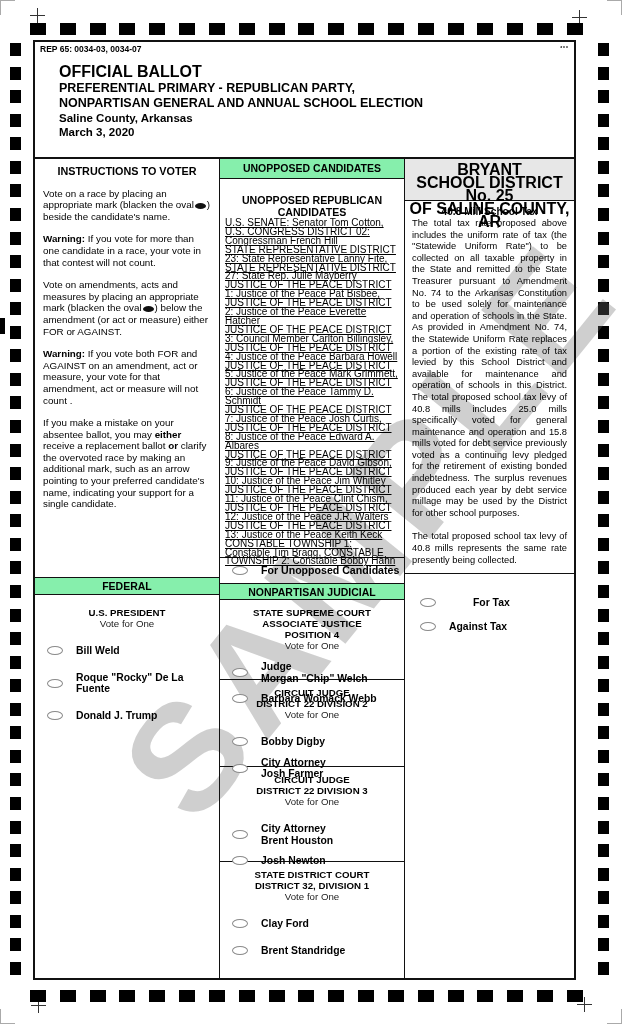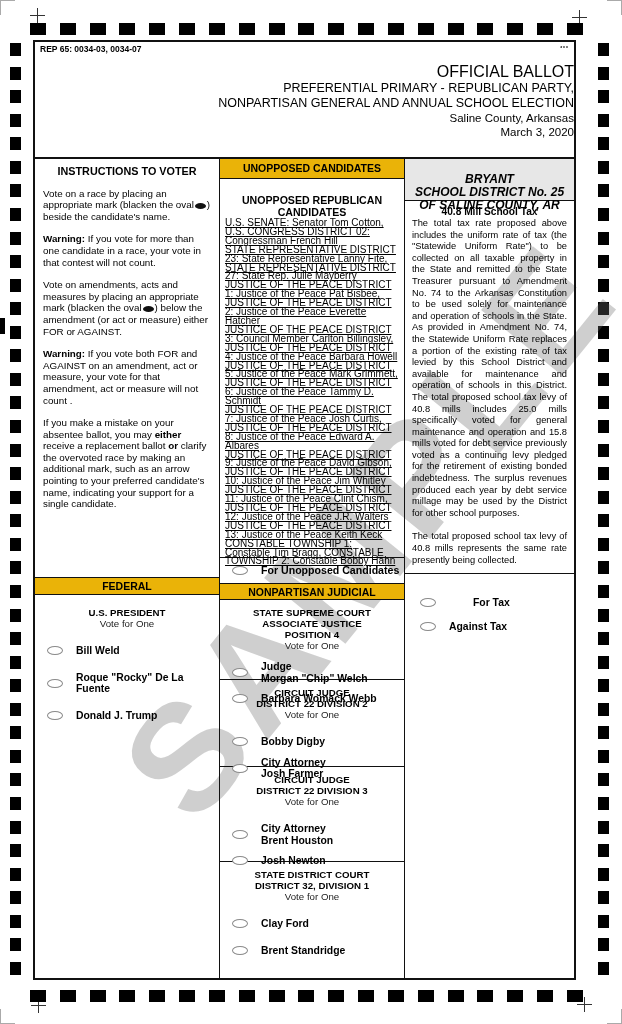--- a/index.html
+++ b/index.html
@@ -30,33 +30,33 @@
         text-align:center;font-size:152px;font-weight:bold;line-height:152px;
         letter-spacing:8px;color:rgba(110,110,110,0.33);
         transform:rotate(-51deg);pointer-events:none;}
 
   
   .ballot{position:absolute;left:33px;top:40px;width:543px;height:940px;
         border:2px solid #111;box-sizing:border-box;z-index:1;background:transparent;}
   .meta-row{display:flex;justify-content:space-between;align-items:flex-start;
         padding:2px 5px 0 5px;font-size:8.5px;font-weight:bold;}
   .corner-mark{font-size:5px;letter-spacing:1px;margin-top:1px;}
-  .title-block{text-align:right;margin-top:9px;font-weight:normal;}
+  .title-block{text-align:left;margin-top:9px;font-weight:bold;margin-left:24px;}
   .t1{font-size:16px;line-height:18px;}
   .t2{font-size:12.5px;line-height:15px;}
   .t3{font-size:11.5px;line-height:14px;}
 
   .cols{position:absolute;left:0;right:0;top:115px;bottom:0;display:flex;
         border-top:2px solid #111;box-sizing:border-box;}
   .col{box-sizing:border-box;}
   .col1{width:185px;border-right:1px solid #111;display:flex;flex-direction:column;}
   .col2{width:185px;border-right:1px solid #111;display:flex;flex-direction:column;}
   .col3{flex:1;display:flex;flex-direction:column;}
 
-  .bar{background:#eab308;border-top:1px solid #111;border-bottom:1px solid #111;
+  .bar{background:#86efac;border-top:1px solid #111;border-bottom:1px solid #111;
         text-align:center;font-weight:bold;font-size:10.5px;box-sizing:border-box;}
   .bar.first{border-top:none;}
   .bar.single{height:20px;line-height:19px;}
 
   
   .sec-instructions{height:418px;padding:5px 8px;box-sizing:border-box;font-size:9.8px;line-height:11.6px;}
   .instr-header{text-align:center;font-weight:bold;font-size:10.8px;margin:2px 0 10px 0;}
   .instr-p{margin-bottom:11px;}
   .inline-oval{display:inline-block;width:11px;height:6px;background:#111;border-radius:50%;
         vertical-align:middle;margin:0 1px;}
@@ -80,21 +80,21 @@
   .unopp-oval-row .cand-name{font-size:10.6px;}
   .judicial-bar{height:17px;line-height:16px;}
   .race{border-bottom:1px solid #111;box-sizing:border-box;padding-top:7px;}
   .race.r1{height:80px;}
   .race.r2{height:87px;}
   .race.r3{height:95px;}
   .race.r4{flex:1;border-bottom:none;}
 
   
   .school-header{background:#e7e7e7;border-bottom:1px solid #111;text-align:center;
-        font-weight:bold;font-size:12px;line-height:13px;padding:14px 2px;height:42px;box-sizing:border-box;font-style:italic;}
+        font-weight:bold;font-size:16px;line-height:13px;padding:4px 2px;height:42px;box-sizing:border-box;}
   .sec-tax{height:373px;box-sizing:border-box;border-bottom:1px solid #111;padding:5px 7px;}
   .tax-title{text-align:center;font-weight:bold;font-size:10.2px;margin-bottom:1px;}
   .tax-body{font-size:9.3px;line-height:11.6px;text-align:justify;}
   .tax-body2{margin-top:12px;}
   .tax-opt{display:flex;align-items:center;margin:12px 0 0 8px;}
   .tax-opt.first{margin-top:31px;gap:24px;}
   .col3-rest{flex:1;}
 </style>
 </head>
 <body>

